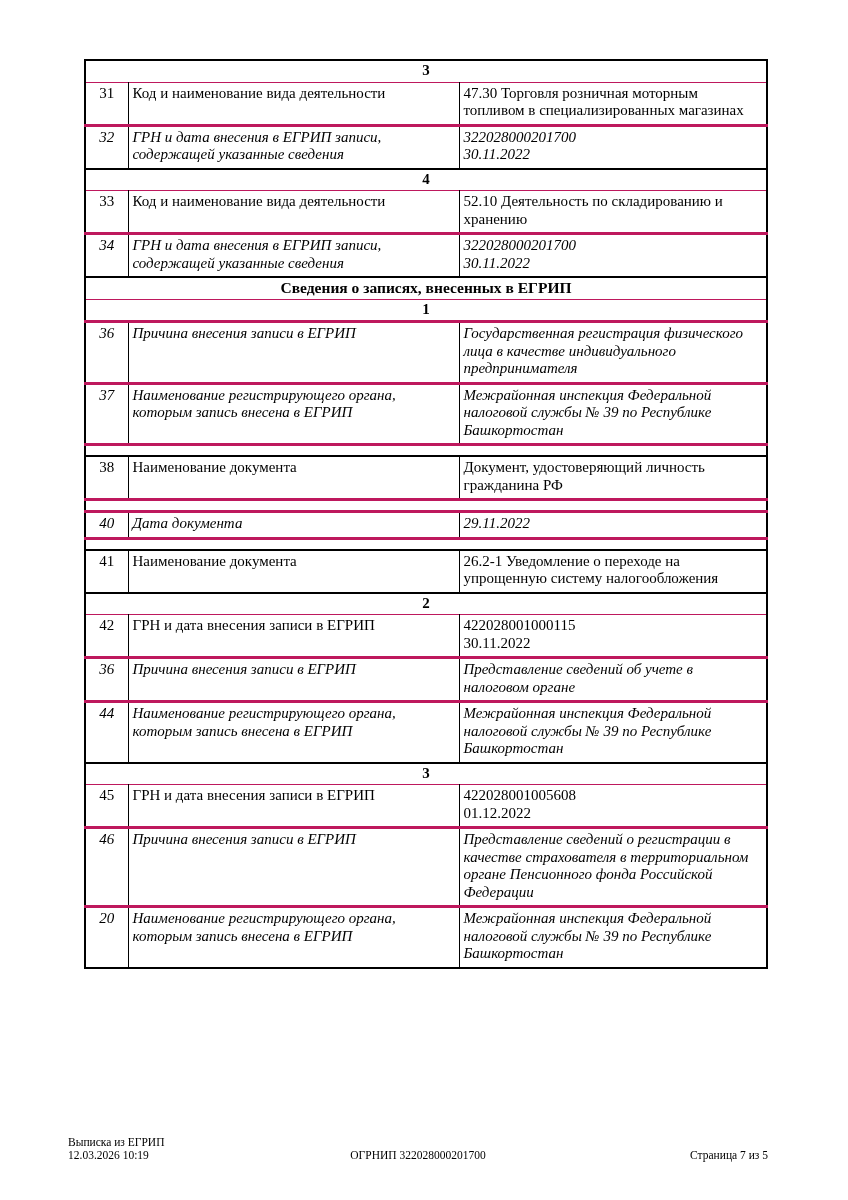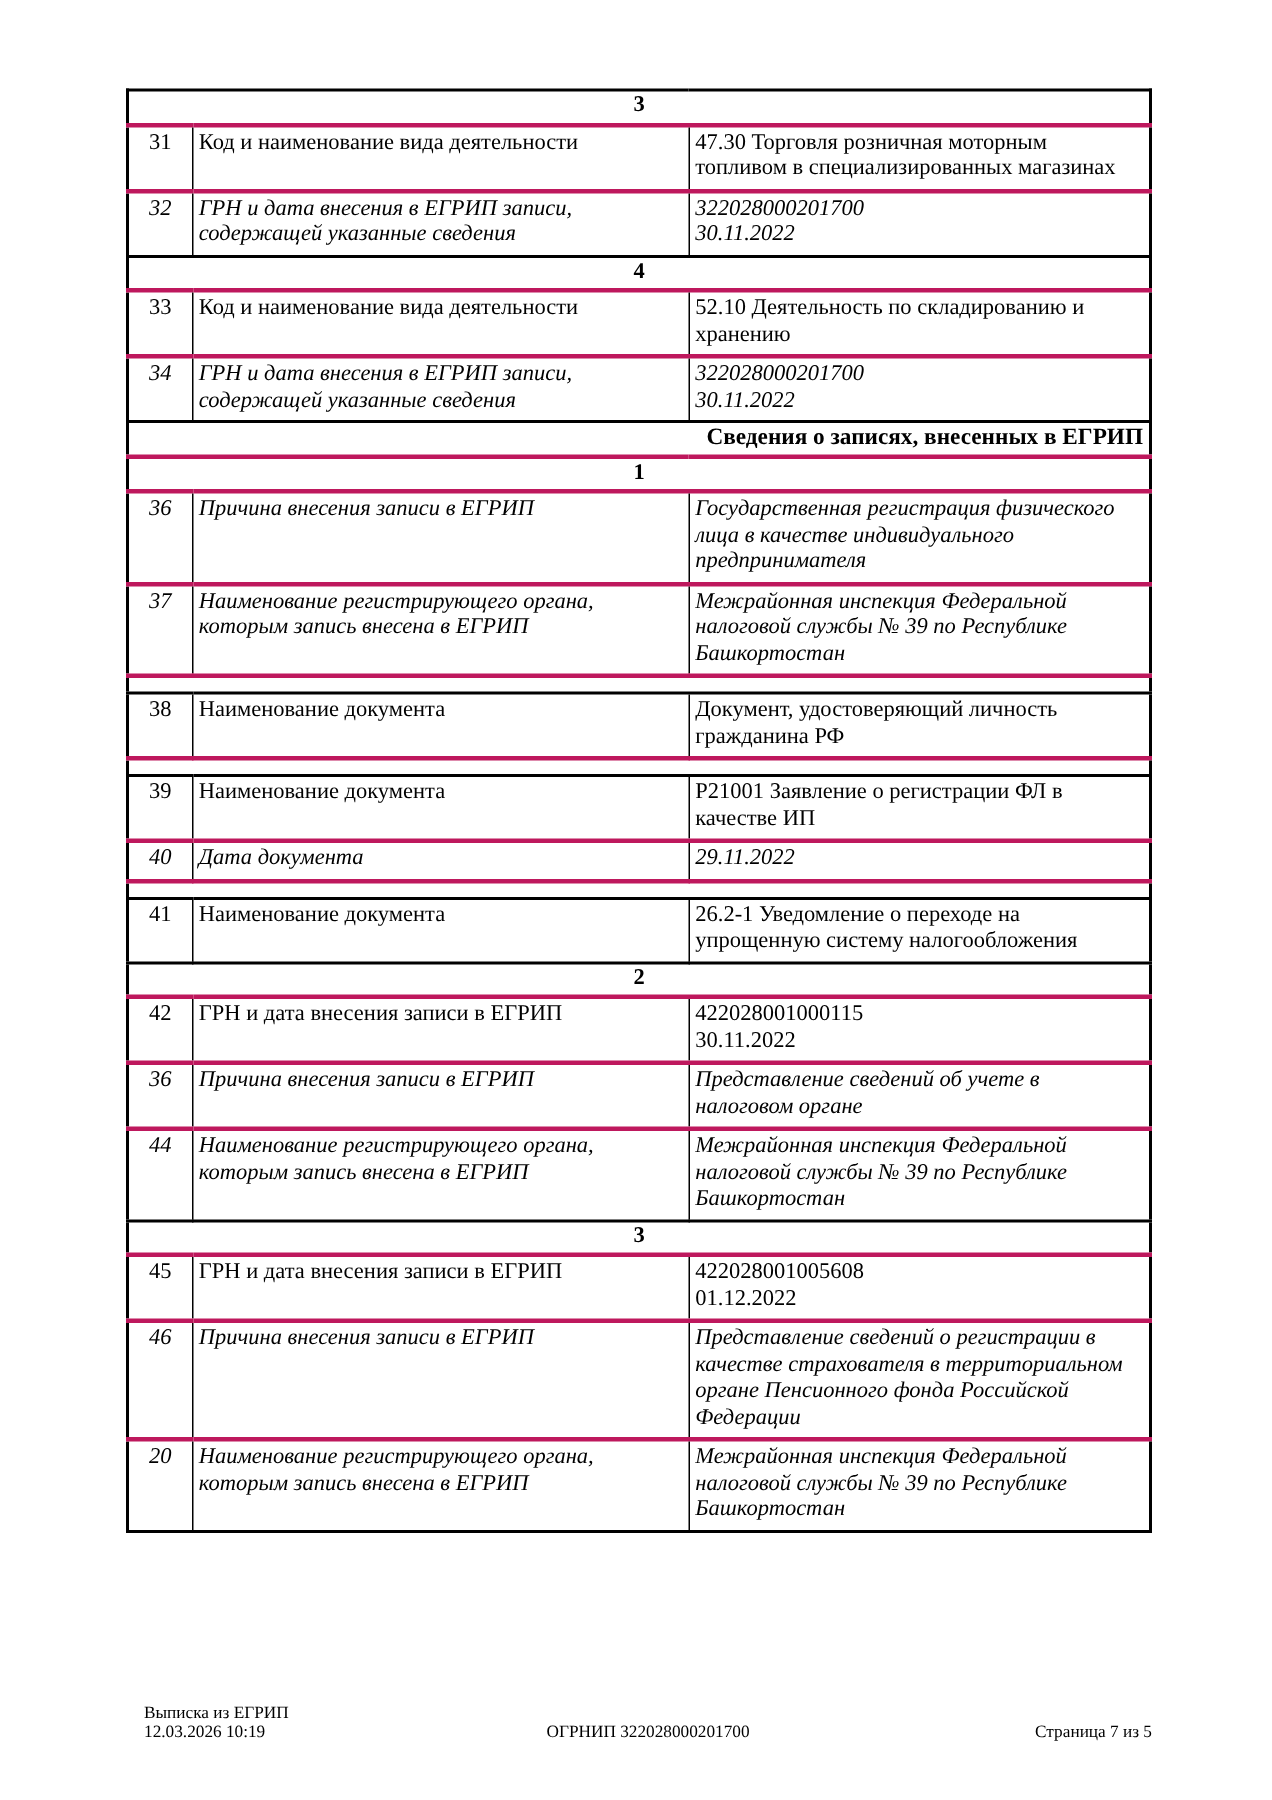--- a/index.html
+++ b/index.html
@@ -38,33 +38,33 @@
     border-right: 1px solid #000000;
   }
   td.c2 { border-right: 1px solid #000000; }
   tr.t-section td {
     text-align: center;
     font-weight: bold;
     padding: 1px 4px 2px 4px;
     white-space: normal;
   }
   tr.t-title td {
-    text-align: right;
+    text-align: center;
     font-weight: bold;
     font-size: 15.5px;
     padding: 1px 4px 2px 4px;
     white-space: normal;
   }
   tr.t-spacer td { height: 9px; padding: 0; }
-  tr.bt-dark  td { border-top: 3px solid #be185d; }
+  tr.bt-dark  td { border-top: 1px solid #be185d; }
   tr.bt-gray  td { border-top: 3px solid #be185d; font-style: italic; }
   tr.bt-black2 td { border-top: 2px solid #000000; }
   .footer {
     position: absolute;
-    left: 96px;
+    left: 68px;
     right: 80px;
     top: 1136px;
     display: flex;
     align-items: flex-end;
     font-size: 11.5px;
     line-height: 13px;
     justify-content: space-between;
   }
   .f-left  { flex: 1; text-align: left; }
   .f-center{ flex: 1; text-align: center; }
@@ -140,26 +140,20 @@
       </tr>
       <tr class="t-row bt-black2">
         <td class="c1">38</td>
         <td class="c2">Наименование документа</td>
         <td class="c3">Документ, удостоверяющий личность
 гражданина РФ</td>
       </tr>
       <tr class="t-spacer bt-gray">
         <td colspan="3"></td>
       </tr>
-      <tr class="t-row bt-black2">
-        <td class="c1">39</td>
-        <td class="c2">Наименование документа</td>
-        <td class="c3">Р21001 Заявление о регистрации ФЛ в
-качестве ИП</td>
-      </tr>
       <tr class="t-row bt-gray">
         <td class="c1">40</td>
         <td class="c2">Дата документа</td>
         <td class="c3">29.11.2022</td>
       </tr>
       <tr class="t-spacer bt-gray">
         <td colspan="3"></td>
       </tr>
       <tr class="t-row bt-black2">
         <td class="c1">41</td>

